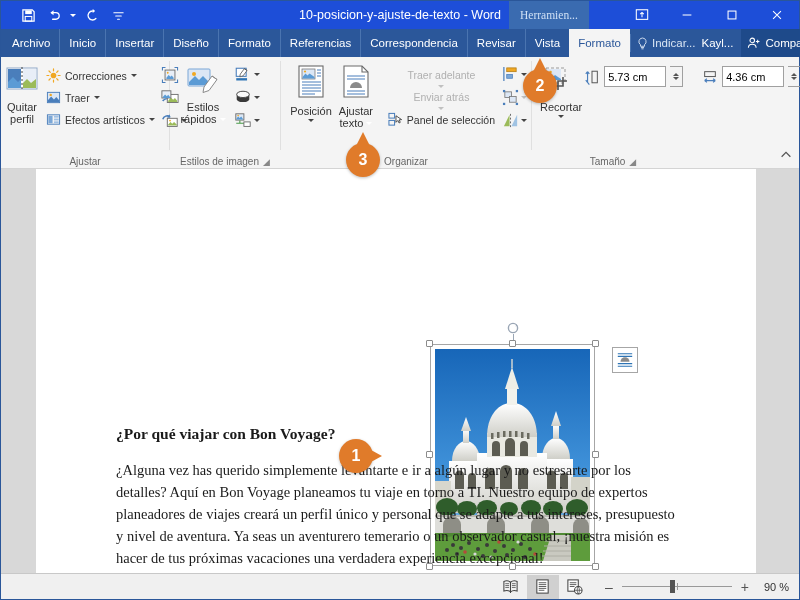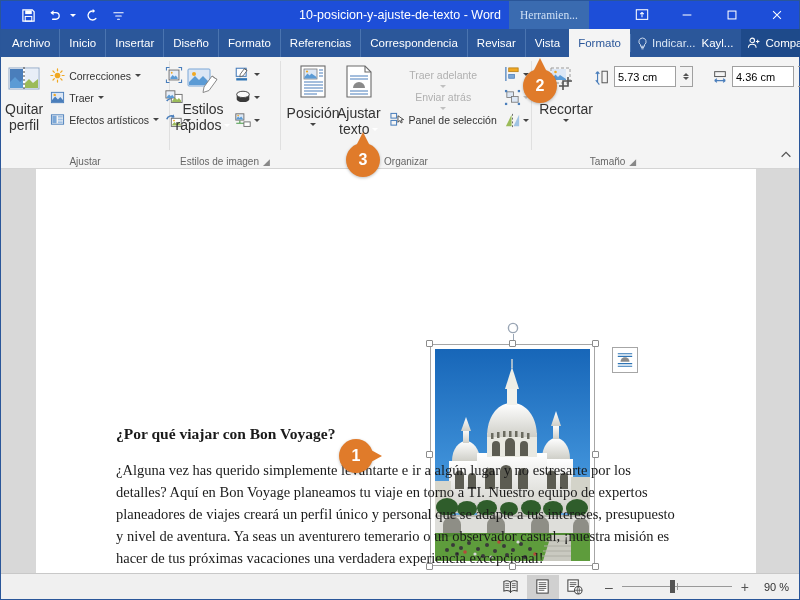--- a/index.html
+++ b/index.html
@@ -71,21 +71,21 @@
   .rgroup-body { flex: 1; display: flex; align-items: flex-start; padding: 5px 4px 0 4px; }
   .rgroup-label {
     height: 15px; font-size: 10px; color: #666; text-align: center;
     display: flex; align-items: center; justify-content: center; gap: 4px;
   }
   .rgroup-sep { width: 1px; background: #e0e0e0; margin: 4px 0 18px 0; }
   .dialog-launcher { font-size: 9px; color: #888; }
 
   .bigbtn {
     display: flex; flex-direction: column; align-items: center; justify-content: flex-start;
-    width: 56px; padding-top: 3px; font-size: 14px; color: #333; text-align: center; line-height: 1.15;
+    width: 56px; padding-top: 3px; font-size: 11px; color: #333; text-align: center; line-height: 1.15;
   }
   .bigbtn .ic { margin-bottom: 3px; }
   .bigbtn .lbl { display: block; }
   .tri-d { width: 0; height: 0; border-left: 3.5px solid transparent; border-right: 3.5px solid transparent; border-top: 3.5px solid #444; margin: 2px auto 0; }
 
   .smallrow {
     display: flex; align-items: center; gap: 4px; height: 21px; padding: 0 3px;
     font-size: 10.5px; color: #333; white-space: nowrap;
   }
   .smallrow.dim { color: #b0b0b0; flex-direction: column; }

